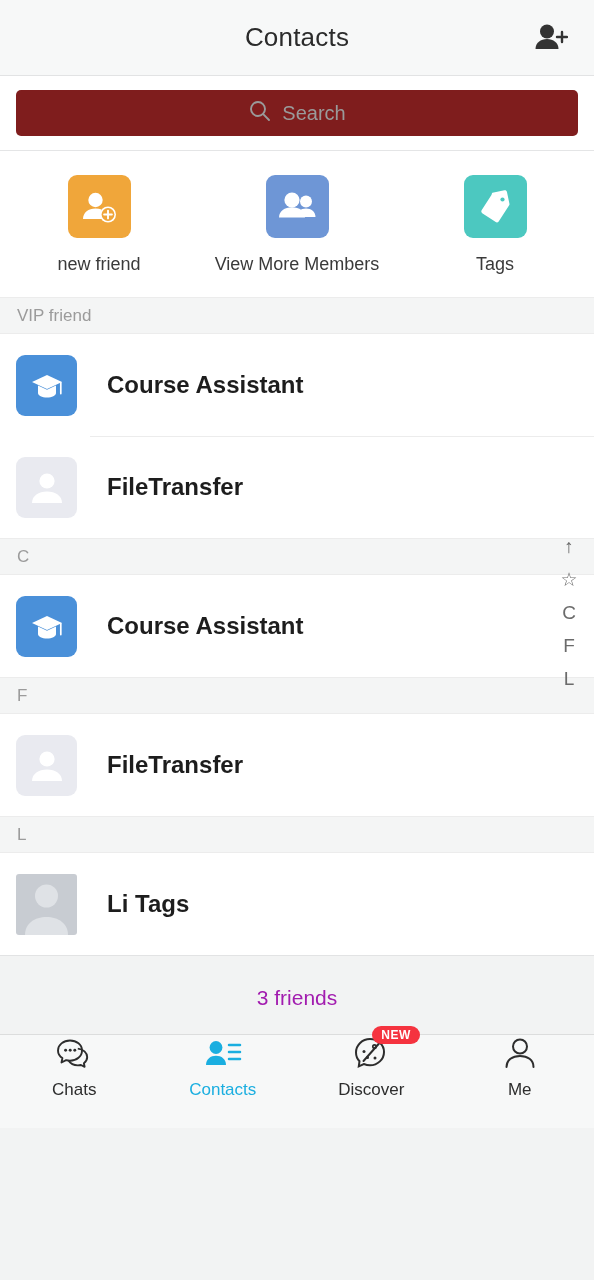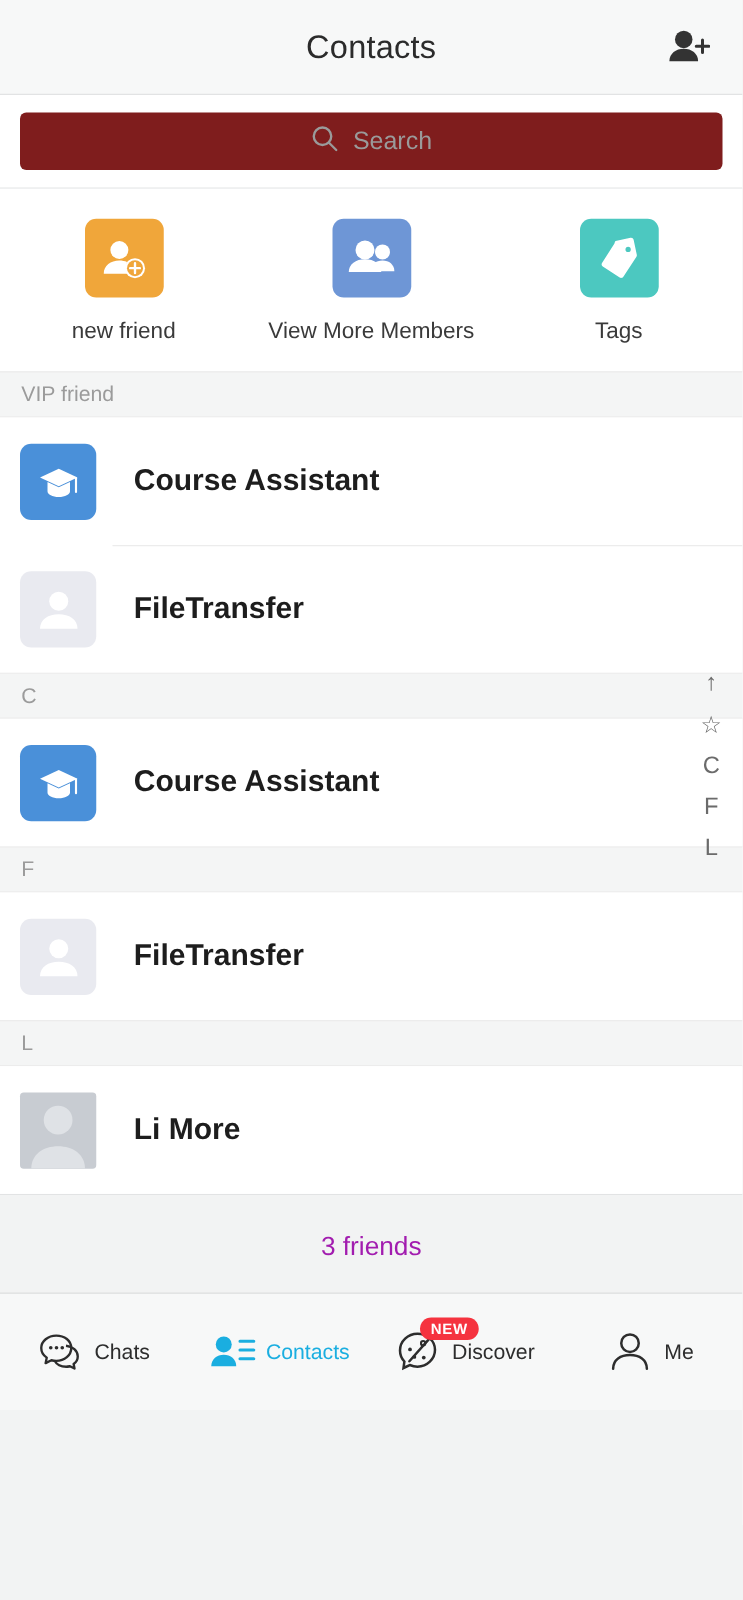--- a/index.html
+++ b/index.html
@@ -159,22 +159,22 @@
   
   .tabbar {
     height: 94px;
     background: #f7f8f8;
     border-top: 1px solid #dcdddd;
     display: flex;
     flex: 0 0 auto;
   }
   .tab {
     flex: 1;
-    display: flex; flex-direction: row;
-    align-items: center; justify-content: center;
+    display: flex; flex-direction: column;
+    align-items: center; justify-content: flex-start;
     gap: 7px;
     position: relative;
   }
   .tab-icon { position: relative; width: 40px; height: 38px;
     display: flex; align-items: center; justify-content: center; }
   .tab-label { font-size: 17px; color: #2d2d2d; }
   .tab.active .tab-label { color: #1aaee0; }
   .new-badge {
     position: absolute;
     left: 21px; top: -9px;
@@ -301,21 +301,21 @@
     </div>
 
     <div class="section-head">L</div>
     <div class="contact-row">
       <div class="avatar square" style="background:#C8CCD2">
         <svg width="61" height="61" viewBox="0 0 61 61">
           <circle cx="30.5" cy="22" r="11.5" fill="#DFE2E6"></circle>
           <path d="M9 61c0-11.5 9.6-18 21.5-18S52 49.5 52 61z" fill="#DFE2E6"></path>
         </svg>
       </div>
-      <div class="contact-name">Li More</div>
+      <div class="contact-name">Li Tags</div>
     </div>
   </div>
 
   <div class="count-area">
     <span class="count-text">3 friends</span>
   </div>
 
   <div class="alpha-index">
     <div class="alpha-item">↑</div>
     <div class="alpha-item">☆</div>

